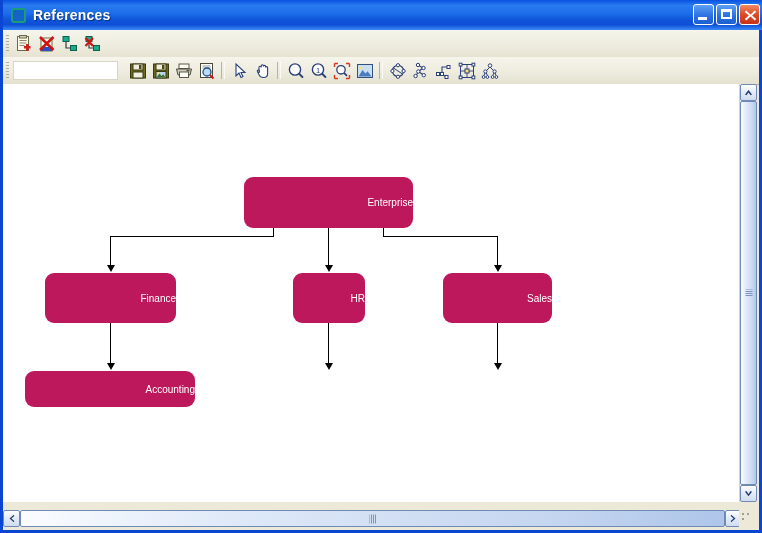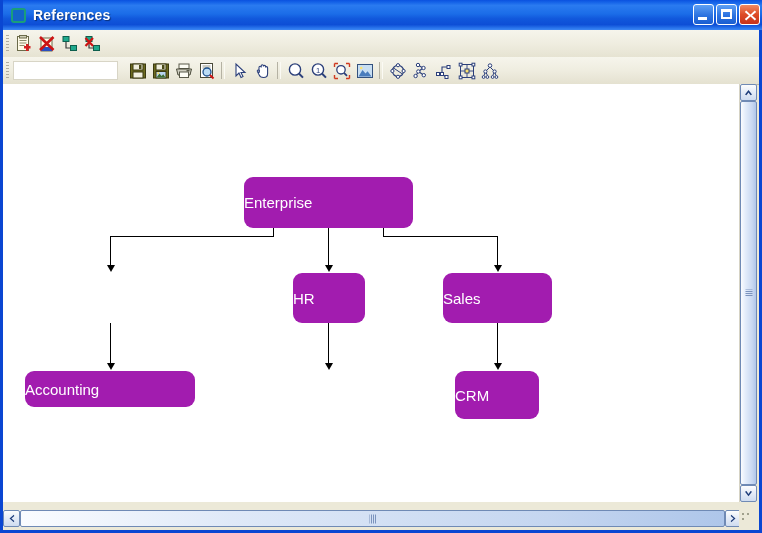--- a/index.html
+++ b/index.html
@@ -78,23 +78,23 @@
     cursor:default;
   }
   .tb-sep{width:2px;height:17px;border-left:1px solid #b5b2a3;border-right:1px solid #fbfaf4;margin:0 3px;}
   
   .canvas-wrap{
     position:absolute;left:0;top:84px;width:739px;height:418px;
     background:#ffffff;overflow:hidden;
   }
   .canvas-inner{position:absolute;left:0;top:0;width:739px;height:418px;}
   .node{
-    position:absolute;background:#a21caf;border-radius:9px;
-    display:flex;align-items:center;justify-content:flex-start;
-    color:#ffffff;font-size:15px;font-family:"Liberation Sans",sans-serif;
+    position:absolute;background:#be185d;border-radius:9px;
+    display:flex;align-items:center;justify-content:flex-end;
+    color:#ffffff;font-size:10px;font-family:"Liberation Sans",sans-serif;
     box-sizing:border-box;
   }
   .edge{position:absolute;background:#000000;}
   .arrowhead{
     position:absolute;width:0;height:0;
     border-left:4px solid transparent;border-right:4px solid transparent;
     border-top:7px solid #000000;
   }
   
   .vscroll{
@@ -374,37 +374,37 @@
       <div class="edge" style="left:325px;top:239px;width:1px;height:41px;"></div>
       <div class="arrowhead" style="left:322px;top:279px;"></div>
 
       <div class="edge" style="left:494px;top:239px;width:1px;height:41px;"></div>
       <div class="arrowhead" style="left:491px;top:279px;"></div>
 
       <div class="node" style="left:241px;top:93px;width:169px;height:51px;">
         <span>Enterprise</span>
       </div>
 
+      <div class="node" style="left:42px;top:189px;width:131px;height:50px;">
+        <span>Finance</span>
+      </div>
 
       <div class="node" style="left:440px;top:189px;width:109px;height:50px;">
         <span>Sales</span>
       </div>
 
       <div class="node" style="left:290px;top:189px;width:72px;height:50px;">
         <span>HR</span>
       </div>
 
       <div class="node" style="left:22px;top:287px;width:170px;height:36px;">
         <span>Accounting</span>
       </div>
 
 
-      <div class="node" style="left:452px;top:287px;width:84px;height:48px;">
-        <span>CRM</span>
-      </div>
 
 
     </div>
   </div>
 
   <div class="vscroll">
     <div class="sb-btn" style="position:absolute;left:0;top:0;width:17px;height:17px;">
       <svg width="9" height="7" viewBox="0 0 9 7">
           <path d="M4.5 1 L8 5.5 L6.6 6.3 L4.5 3.4 L2.4 6.3 L1 5.5 Z" fill="#1d3c7a"></path>
         </svg>

